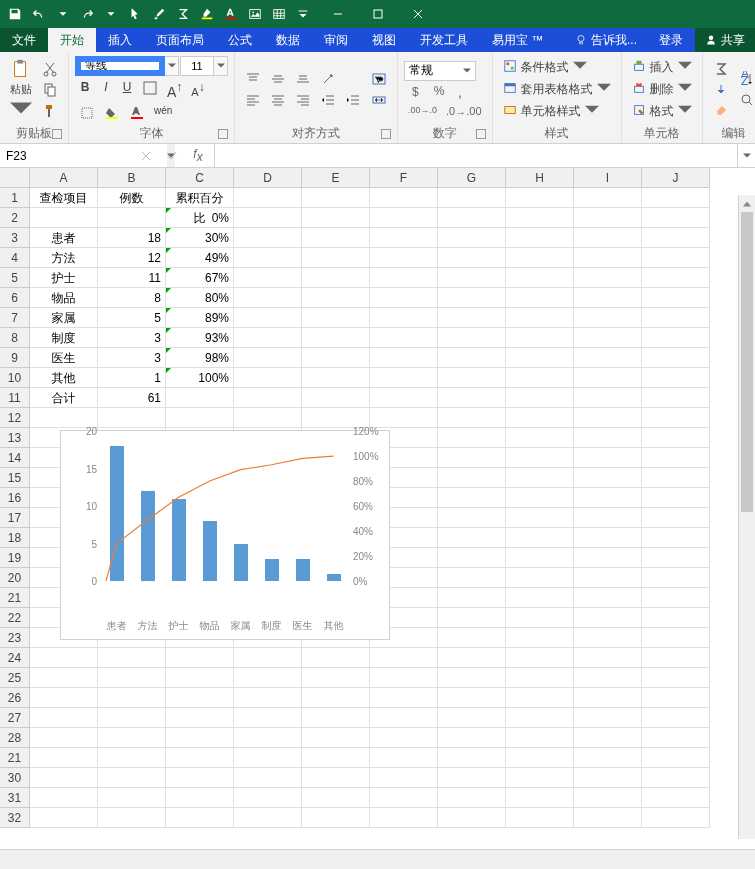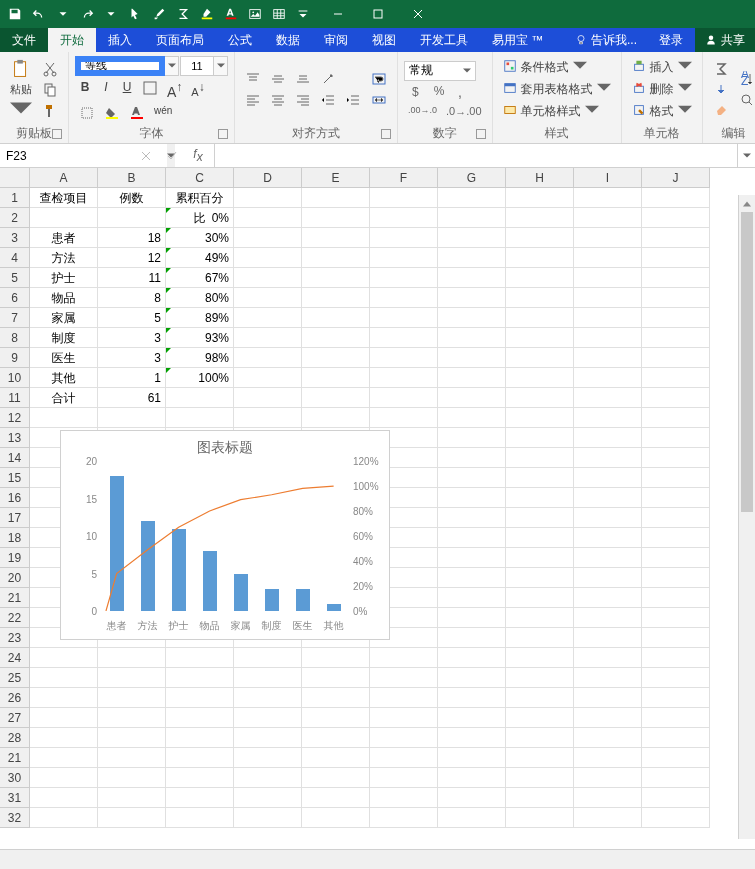--- a/index.html
+++ b/index.html
@@ -1023,21 +1023,20 @@
         <div class="cell"></div>
         <div class="cell"></div>
         <div class="cell"></div>
         <div class="cell"></div>
         <div class="cell"></div>
         <div class="cell"></div>
       </div>
     </div>
 
   <div class="chart">
-    <div class="chart-title">图表标题</div>
     <div class="plot">
       <div class="yaxis-l" id="yaxis-l">
           <div class="ytick-l" style="top: 100%;">0</div>
           <div class="ytick-l" style="top: 75%;">5</div>
           <div class="ytick-l" style="top: 50%;">10</div>
           <div class="ytick-l" style="top: 25%;">15</div>
           <div class="ytick-l" style="top: 0%;">20</div>
         </div>
       <div class="yaxis-r" id="yaxis-r">
           <div class="ytick-r" style="top: 100%;">0%</div>

